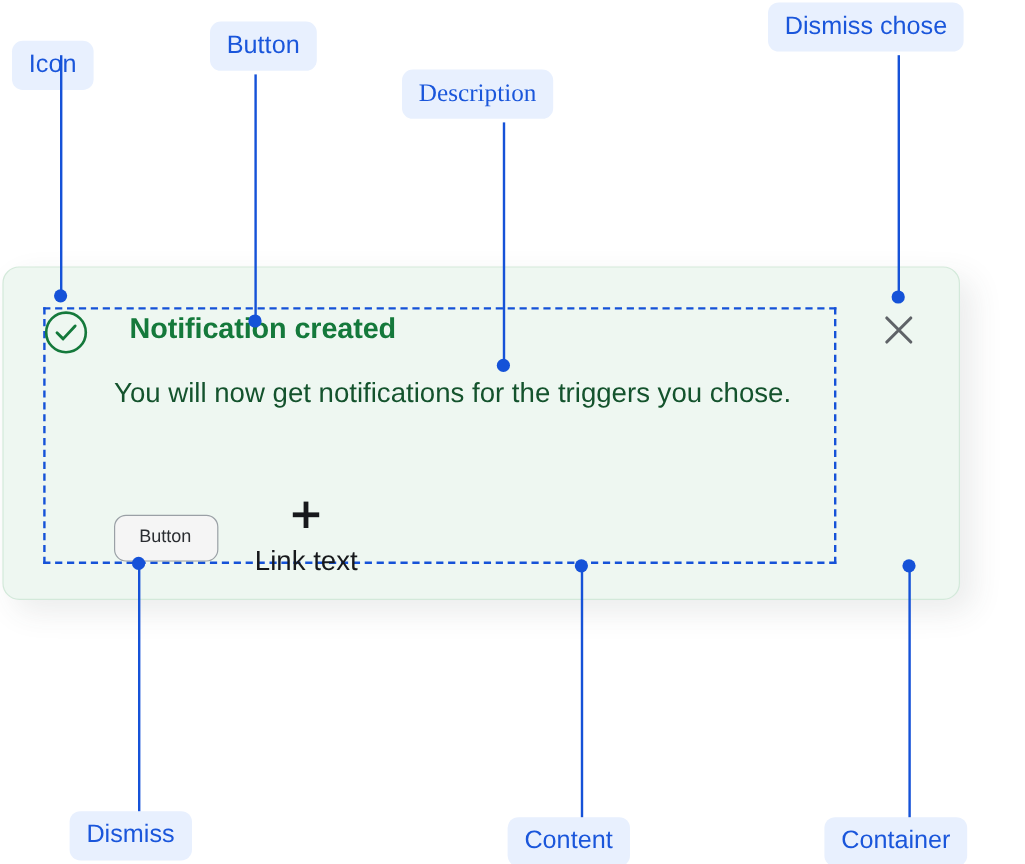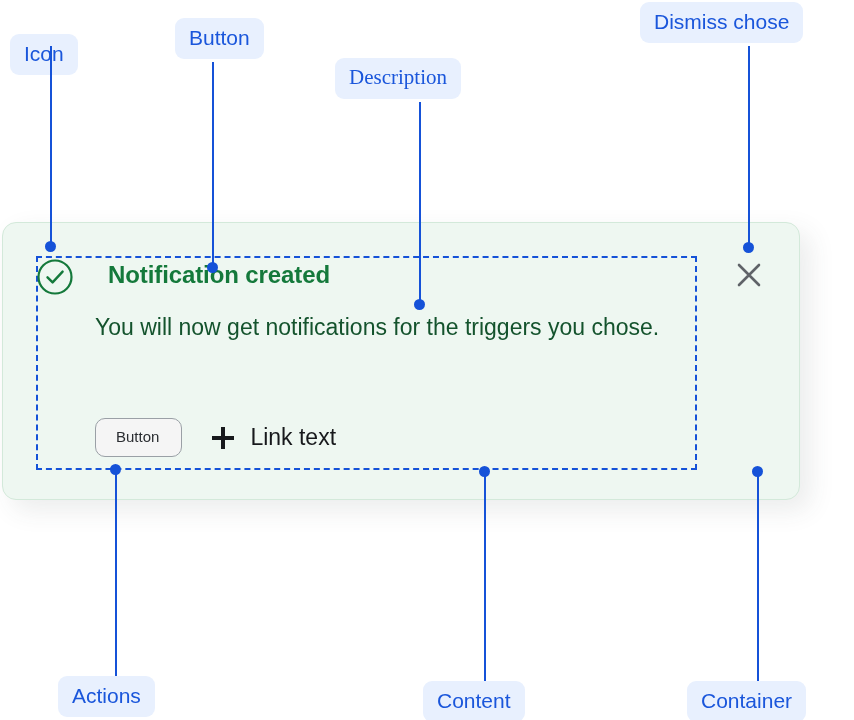--- a/index.html
+++ b/index.html
@@ -123,20 +123,21 @@
   }
   #action-link {
     display: flex;
     align-items: center;
     gap: 16px;
     color: #17191c;
     font-size: 23px;
     font-weight: 400;
     cursor: pointer;
     line-height: 1;
+    flex-direction: column;
   }
   .plus-glyph {
     display: inline-block;
     width: 22px;
     height: 22px;
     position: relative;
   }
   .plus-glyph::before, .plus-glyph::after {
     content: "";
     position: absolute;
@@ -200,21 +201,21 @@
 <div class="leader-dot" style="left:207px; top:262px;"></div>
 
 <div class="anno-pill" style="left:335px; top:58px;font-family:Liberation Serif, serif;">Description</div>
 <div class="leader" style="left:419px; top:102px; height:202px;"></div>
 <div class="leader-dot" style="left:414px; top:299px;"></div>
 
 <div class="anno-pill" style="left:640px; top:2px;">Dismiss chose</div>
 <div class="leader" style="left:748px; top:46px; height:201px;"></div>
 <div class="leader-dot" style="left:743px; top:242px;"></div>
 
-<div class="anno-pill" style="left:58px; top:676px;">Actions</div>
+<div class="anno-pill" style="left:58px; top:676px;">Dismiss</div>
 <div class="leader" style="left:115px; top:470px; height:206px;"></div>
 <div class="leader-dot" style="left:110px; top:464px;"></div>
 
 <div class="anno-pill" style="left:423px; top:681px;">Content</div>
 <div class="leader" style="left:484px; top:470px; height:211px;"></div>
 <div class="leader-dot" style="left:479px; top:466px;"></div>
 
 <div class="anno-pill" style="left:687px; top:681px;">Container</div>
 <div class="leader" style="left:757px; top:470px; height:211px;"></div>
 <div class="leader-dot" style="left:752px; top:466px;"></div>

